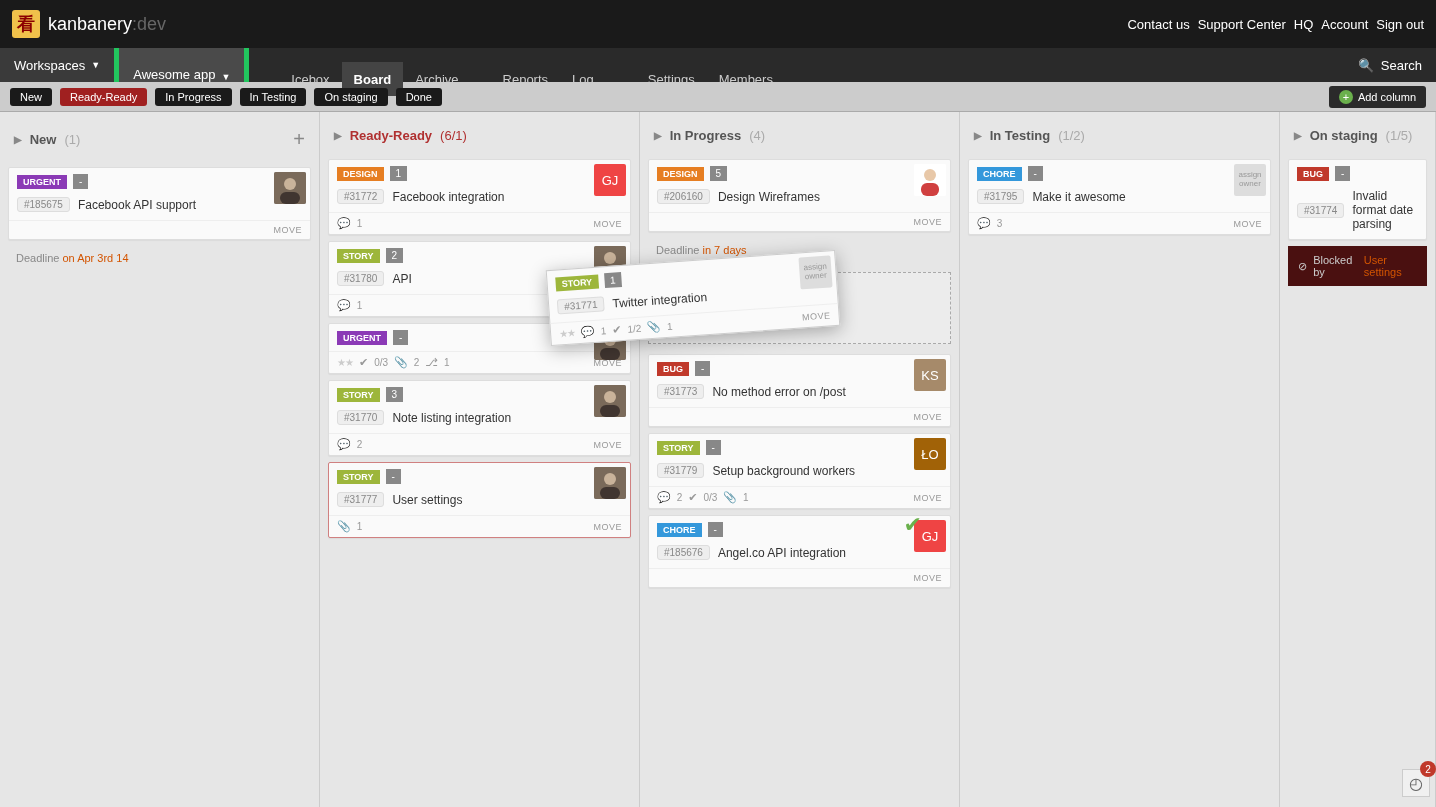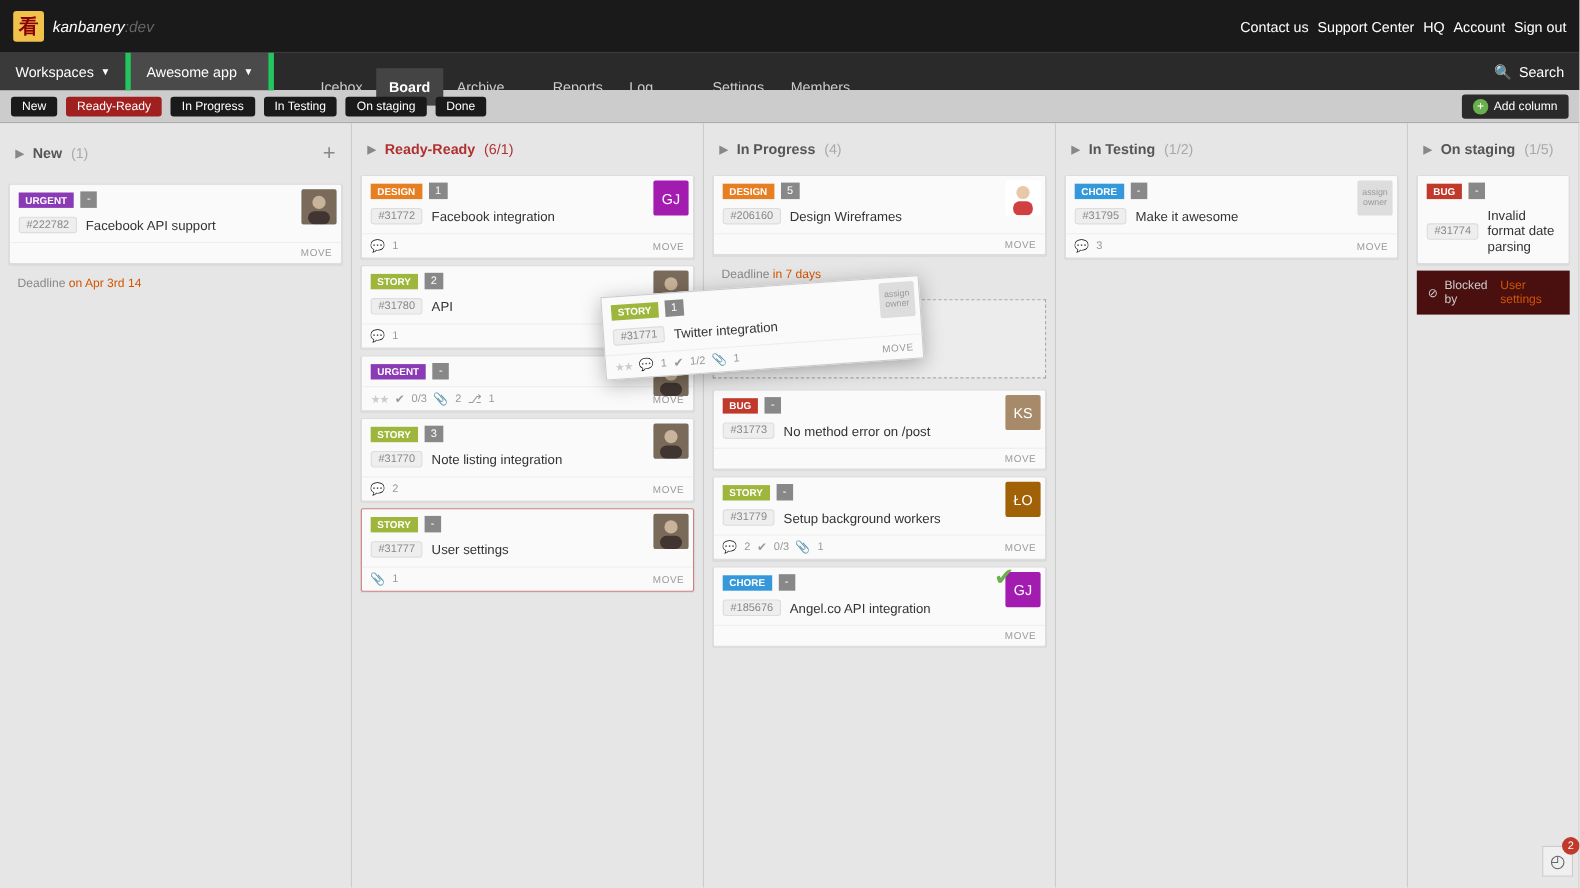--- a/index.html
+++ b/index.html
@@ -1,29 +1,29 @@
 <!DOCTYPE html>
 <html><head>
 <meta charset="utf-8">
 <style>
 * { margin: 0; padding: 0; box-sizing: border-box; }
 body { font-family: -apple-system, Helvetica, Arial, sans-serif; font-size: 12px; background: #e6e6e6; color: #333; overflow: hidden; width: 1436px; height: 807px; position: relative; }
 
 
 .top-header { background: #1a1a1a; height: 48px; display: flex; align-items: center; padding: 0 12px; }
 .logo-box { width: 28px; height: 28px; background: #f0c14b; border-radius: 3px; display: flex; align-items: center; justify-content: center; font-size: 18px; color: #8b0000; font-weight: bold; margin-right: 8px; }
-.brand { color: #fff; font-size: 14px; font-weight: 300; font-style: italic; }
+.brand { color: #fff; font-size: 18px; font-weight: 300; }
 .brand-suffix { color: #666; }
 .top-nav-right { margin-left: auto; display: flex; gap: 8px; }
 .top-nav-right a { color: #fff; text-decoration: none; font-size: 13px; cursor: pointer; }
 
 
 .tab-bar { background: #2a2a2a; height: 34px; display: flex; align-items: center; padding: 0 0px; }
 .tab-bar .menu-btn { background: #3a3a3a; color: #fff; padding: 0 14px; height: 34px; display: flex; align-items: center; border: none; font-size: 13px; cursor: pointer; border-right: 5px solid #22c55e; }
-.tab-bar .menu-btn.light { background: #4a4a4a; }
+.tab-bar .menu-btn.light { background: #4a4a4a; align-items: flex-end; }
 .tab-bar .caret { margin-left: 6px; font-size: 9px; }
 .tab-bar .tab-link { color: #ccc; padding: 0 12px; height: 34px; display: flex; align-items: center; cursor: pointer; font-size: 13px; margin-top: 28px; }
 .tab-bar .tab-link.active { background: #444; color: #fff; font-weight: bold; }
 .tab-bar .spacer { flex: 1; }
 .search-btn { display: flex; align-items: center; color: #fff; cursor: pointer; padding: 0 14px; font-size: 13px; gap: 6px; }
 
 
 .filter-bar { background: #ccc; height: 30px; display: flex; align-items: center; padding: 0 10px; gap: 8px; border-bottom: 1px solid #aaa; }
 .filter-btn { background: #1a1a1a; color: #fff; border: none; border-radius: 3px; padding: 3px 10px; font-size: 11px; cursor: pointer; }
 .filter-btn.active { background: #a02020; }
@@ -49,21 +49,21 @@
 .card-main { padding: 2px 8px 8px 8px; display: flex; align-items: center; gap: 8px; }
 .badge { font-size: 9px; font-weight: bold; padding: 2px 6px; color: #fff; }
 .badge-pts { background: #888; color: #fff; padding: 2px 6px; font-size: 10px; }
 .badge.story { background: #9db63b; }
 .badge.urgent { background: #8b3ab6; }
 .badge.design { background: #e67e22; }
 .badge.bug { background: #c0392b; }
 .badge.chore { background: #3498db; }
 .ticket { background: #eee; border: 1px solid #ddd; border-radius: 3px; padding: 1px 6px; font-size: 10px; color: #888; }
 .title { font-size: 12px; color: #333; }
-.avatar { width: 32px; height: 32px; position: absolute; right: 4px; top: 4px; background: #a21caf; color: #fff; display: flex; align-items: center; justify-content: center; font-size: 13px; border-radius: 2px; }
+.avatar { width: 32px; height: 32px; position: absolute; right: 4px; top: 4px; background: #ef4444; color: #fff; display: flex; align-items: center; justify-content: center; font-size: 13px; border-radius: 2px; }
 .avatar.img { background: #888; overflow:hidden; }
 .avatar.ph { background: #ddd; color: #999; font-size: 8px; text-align:center; line-height: 1.1; }
 .avatar.ks { background: #a68a6a; text-align: center; }
 .avatar.lo { background: #a16207; }
 .card-footer { border-top: 1px solid #eee; padding: 4px 8px; display: flex; align-items: center; gap: 6px; font-size: 10px; color: #999; }
 .card-footer .move { margin-left: auto; color: #999; font-size: 9px; cursor: pointer; letter-spacing: 0.5px; }
 .meta-below { color: #888; font-size: 11px; padding: 6px 8px; }
 .meta-below .dl { color: #d35400; }
 .red-border { border: 1px solid #d08080; }
 
@@ -157,21 +157,21 @@
               <rect width="32" height="32" fill="#7a6a5a"></rect>
               <circle cx="16" cy="12" r="6" fill="#c9b39a"></circle>
               <rect x="6" y="20" width="20" height="12" rx="6" fill="#403530"></rect>
             </svg>
           </div>
         <div class="card-top">
             <span class="badge urgent">URGENT</span>
             <span class="badge-pts">-</span>
           </div>
         <div class="card-main">
-            <span class="ticket">#222782</span>
+            <span class="ticket">#185675</span>
             <span class="title">Facebook API support</span>
           </div>
         <div class="card-footer">
             <span class="move">MOVE</span>
           </div>
       </div>
       <div class="meta-below"><span>Deadline</span> <span class="dl">on Apr 3rd 14</span></div>
     </div>
   </div>
 

